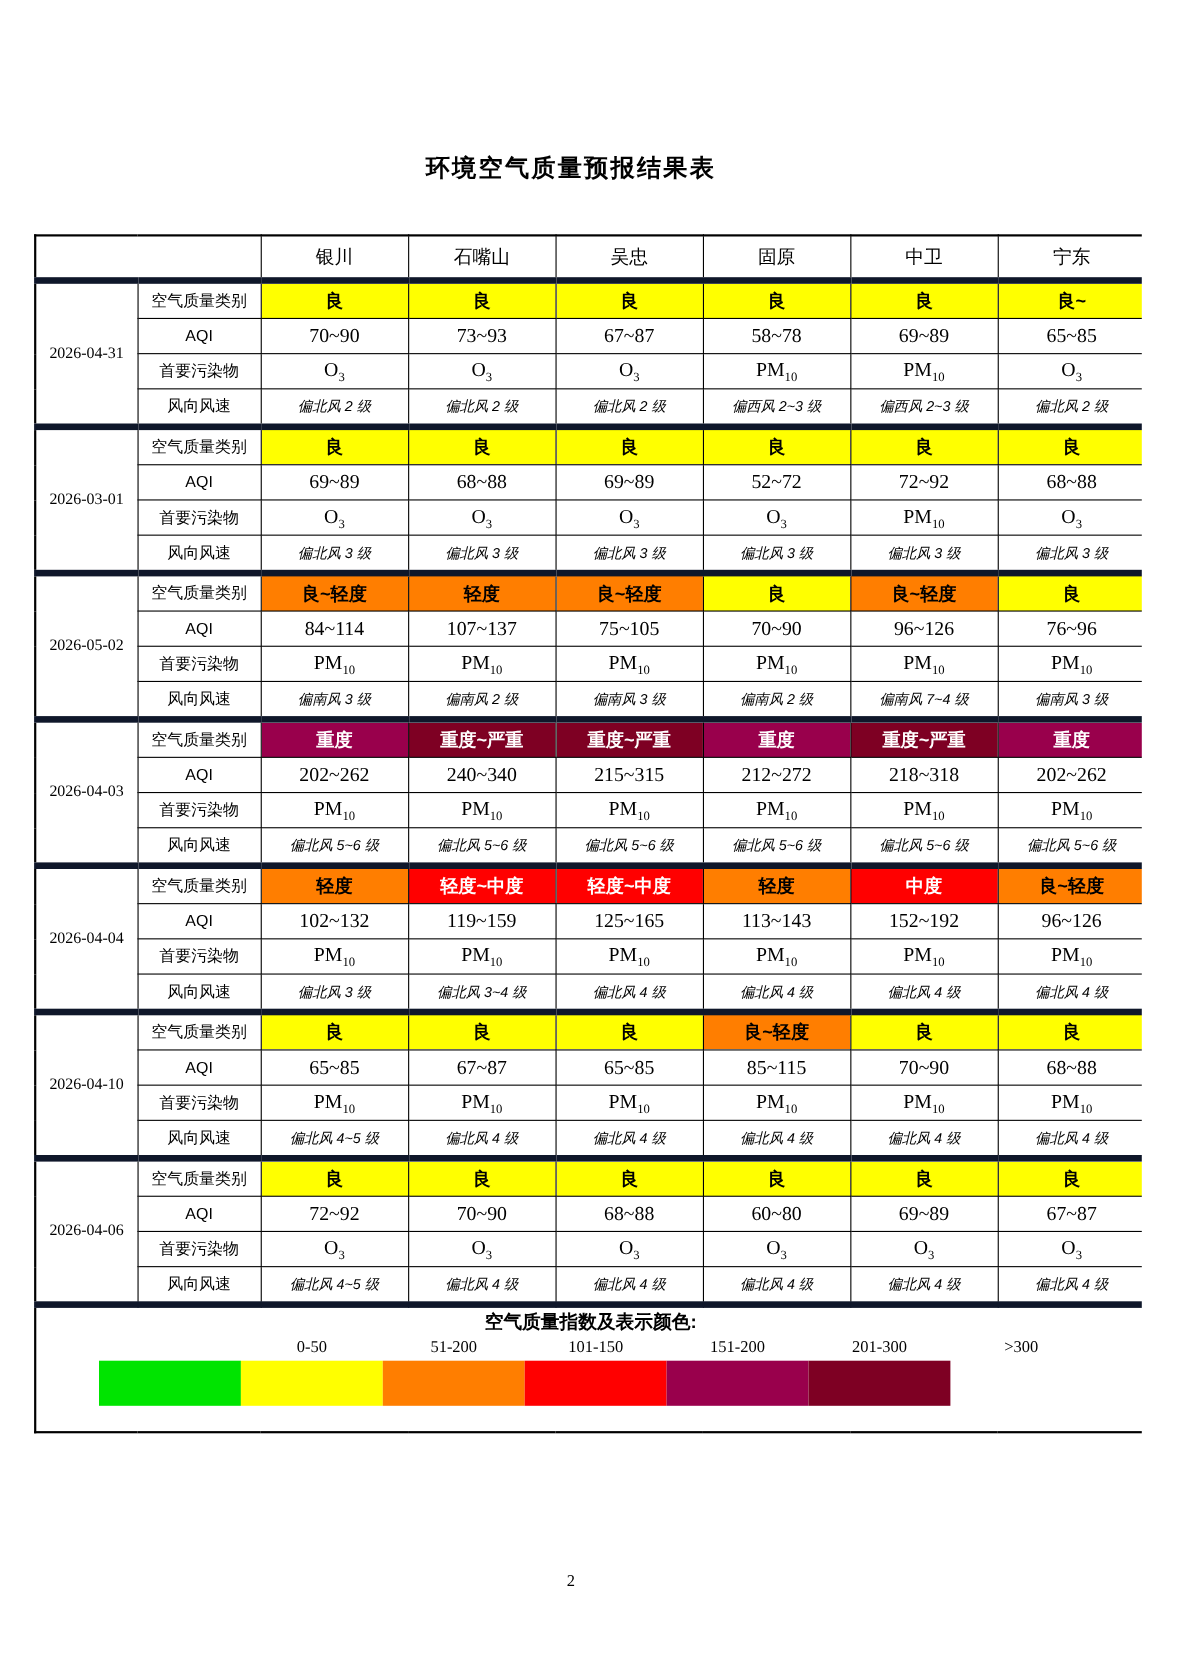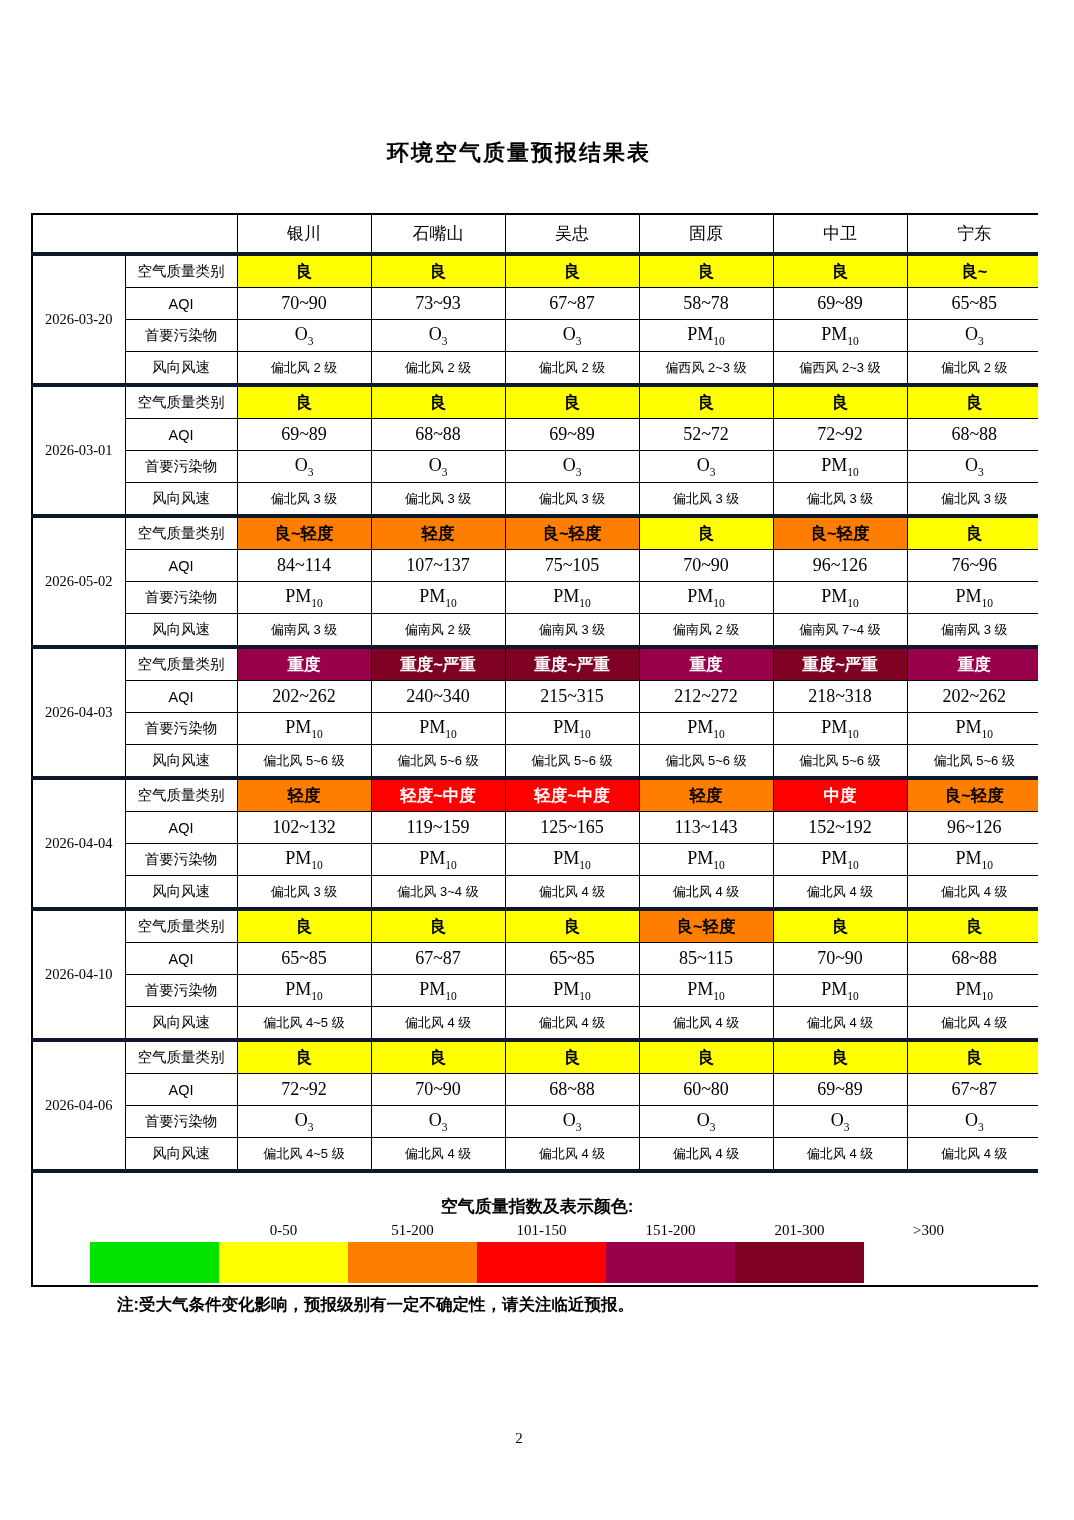--- a/index.html
+++ b/index.html
@@ -5,31 +5,31 @@
   html,body{margin:0;padding:0;background:#ffffff;}
   body{width:1074px;height:1520px;font-family:"Liberation Serif","DejaVu Serif",serif;color:#000;}
   .page{position:relative;width:1038px;height:1520px;background:#fff;overflow:hidden;}
   .doc-title{position:absolute;top:138px;left:0;width:100%;text-align:center;
              font-size:22px;font-weight:bold;letter-spacing:2px;}
   .tbl-wrap{position:absolute;top:213px;left:31px;}
   table{border-collapse:collapse;table-layout:fixed;width:1010px;border:2px solid #000;}
   td{border:1px solid #000;text-align:center;vertical-align:middle;padding:0;overflow:hidden;
      white-space:nowrap;}
   tr.header-row td{height:37px;font-size:17px;font-family:"Liberation Sans","DejaVu Sans",sans-serif;}
-  tr.block-start td{border-top:4px solid #0f172a;}
+  tr.block-start td{border-top:6px solid #0f172a;}
   td.date-cell{font-size:14.5px;}
   td.row-label{font-size:14.5px;font-family:"Liberation Sans","DejaVu Sans",sans-serif;}
   td.cat-cell{height:31px;font-size:16.5px;font-weight:bold;
               font-family:"Liberation Sans","DejaVu Sans",sans-serif;}
   td.aqi-cell{height:31px;font-size:18px;}
   td.pol-cell{height:31px;font-size:18px;}
   td.pol-cell sub{font-size:11.5px;}
-  td.wind-cell{height:31px;font-size:13px;font-family:"Liberation Sans","DejaVu Sans",sans-serif;}
+  td.wind-cell{height:31px;font-size:13px;font-family:"Liberation Sans","DejaVu Sans",sans-serif;font-style:italic;}
   td.legend-cell{height:112px;vertical-align:top;}
-  .legend-title{margin-top:22px;text-align:center;font-size:17px;font-weight:bold;
+  .legend-title{margin-top:1px;text-align:center;font-size:17px;font-weight:bold;
                 font-family:"Liberation Sans","DejaVu Sans",sans-serif;}
   .legend-grid{margin-left:57px;margin-top:1px;}
   .lrow{display:flex;}
   .lcell{width:129px;flex:0 0 129px;}
   .llabel{height:23px;line-height:23px;font-size:15px;text-align:center;}
   .lswatch{height:41px;}
   .note{position:absolute;top:1294px;left:117px;font-size:16.5px;font-weight:bold;
         font-family:"Liberation Sans","DejaVu Sans",sans-serif;}
   .pagenum{position:absolute;top:1430px;left:0;width:100%;text-align:center;font-size:15px;}
 </style>
@@ -55,21 +55,21 @@
           <tr class="header-row">
             <td colspan="2"></td>
             <td>银川</td>
             <td>石嘴山</td>
             <td>吴忠</td>
             <td>固原</td>
             <td>中卫</td>
             <td>宁东</td>
           </tr>
           <tr class="block-start">
-            <td class="date-cell" rowspan="4">2026-03-20</td>
+            <td class="date-cell" rowspan="4">2026-04-31</td>
             <td class="row-label">空气质量类别</td>
             <td class="cat-cell" style="background: rgb(255, 255, 0); color: rgb(0, 0, 0);">良</td>
             <td class="cat-cell" style="background: rgb(255, 255, 0); color: rgb(0, 0, 0);">良</td>
             <td class="cat-cell" style="background: rgb(255, 255, 0); color: rgb(0, 0, 0);">良</td>
             <td class="cat-cell" style="background: rgb(255, 255, 0); color: rgb(0, 0, 0);">良</td>
             <td class="cat-cell" style="background: rgb(255, 255, 0); color: rgb(0, 0, 0);">良</td>
             <td class="cat-cell" style="background: rgb(255, 255, 0); color: rgb(0, 0, 0);">良~</td>
           </tr>
           <tr>
             <td class="row-label">AQI</td>
@@ -342,15 +342,14 @@
                   <div class="lcell lswatch" style="background: rgb(126, 0, 35);"></div>
                   <div class="lcell"></div>
                 </div>
               </div>
             </td>
           </tr>
         </tbody>
     </table>
   </div>
 
-  <div class="note">注:受大气条件变化影响，预报级别有一定不确定性，请关注临近预报。</div>
   <div class="pagenum">2</div>
 </div>
 
 </body></html>

